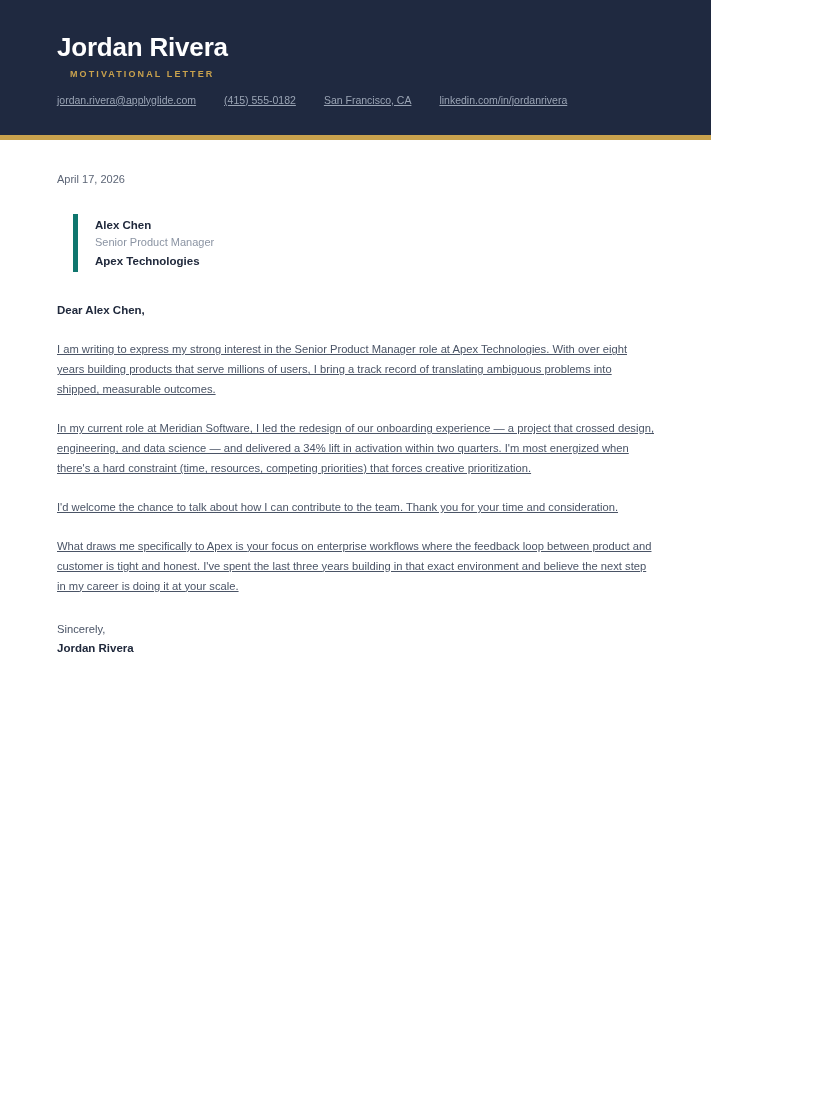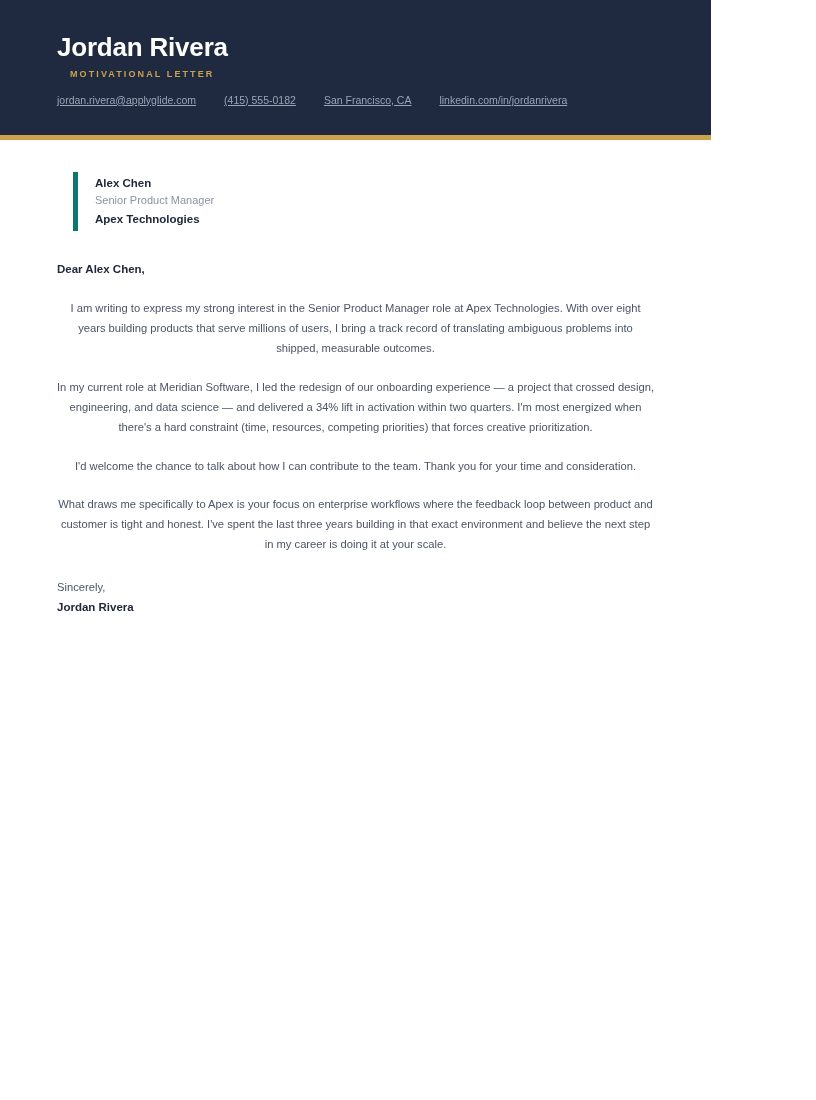--- a/index.html
+++ b/index.html
@@ -108,21 +108,22 @@
     color: #20293c;
     margin: 0 0 21px 0;
     line-height: 1.5;
   }
 
   .letter-para {
     font-size: 11.2px;
     color: #4a5466;
     line-height: 1.78;
     margin: 0 0 19px 0;
-    text-align: center;
+    text-align: left;
+    text-decoration: underline;
   }
 
   .closing-block {
     margin-top: 23px;
   }
   .closing-line {
     font-size: 11.2px;
     color: #4a5466;
     line-height: 1.72;
     margin: 0;
@@ -146,20 +147,21 @@
     <div class="contact-row">
       <span class="contact-item">jordan.rivera@applyglide.com</span>
       <span class="contact-item">(415) 555-0182</span>
       <span class="contact-item">San Francisco, CA</span>
       <span class="contact-item">linkedin.com/in/jordanrivera</span>
     </div>
   </header>
 
   <main class="letter-body">
 
+    <div class="letter-date">April 17, 2026</div>
 
     <div class="recipient-block">
       <div class="recipient-name">Alex Chen</div>
       <div class="recipient-title">Senior Product Manager</div>
       <div class="recipient-company">Apex Technologies</div>
     </div>
 
     <p class="salutation">Dear Alex Chen,</p>
 
     <p class="letter-para">I am writing to express my strong interest in the Senior Product Manager role at Apex Technologies. With over eight years building products that serve millions of users, I bring a track record of translating ambiguous problems into shipped, measurable outcomes.</p>

